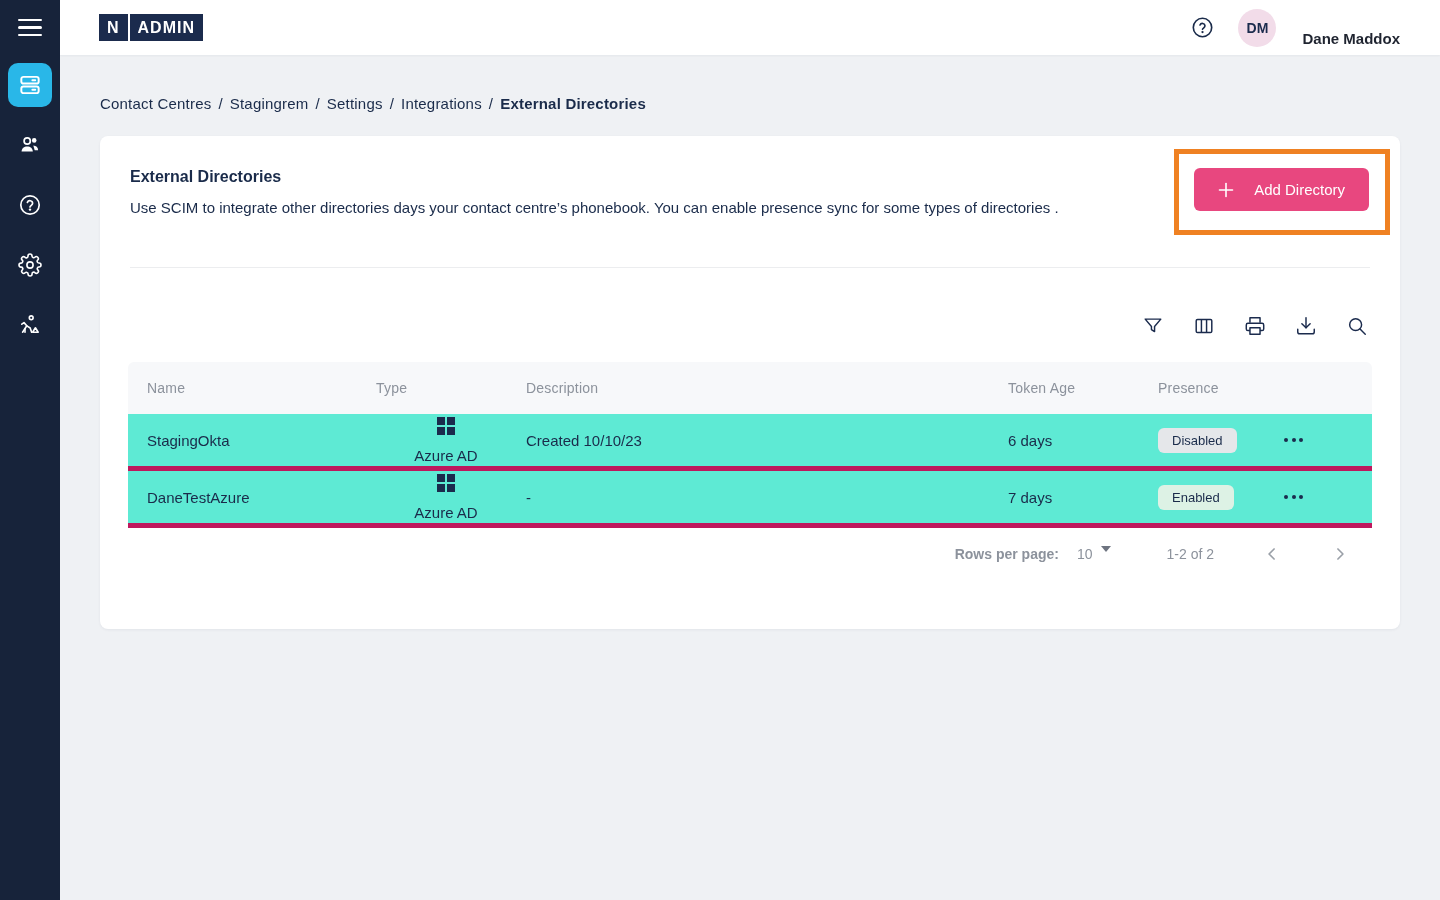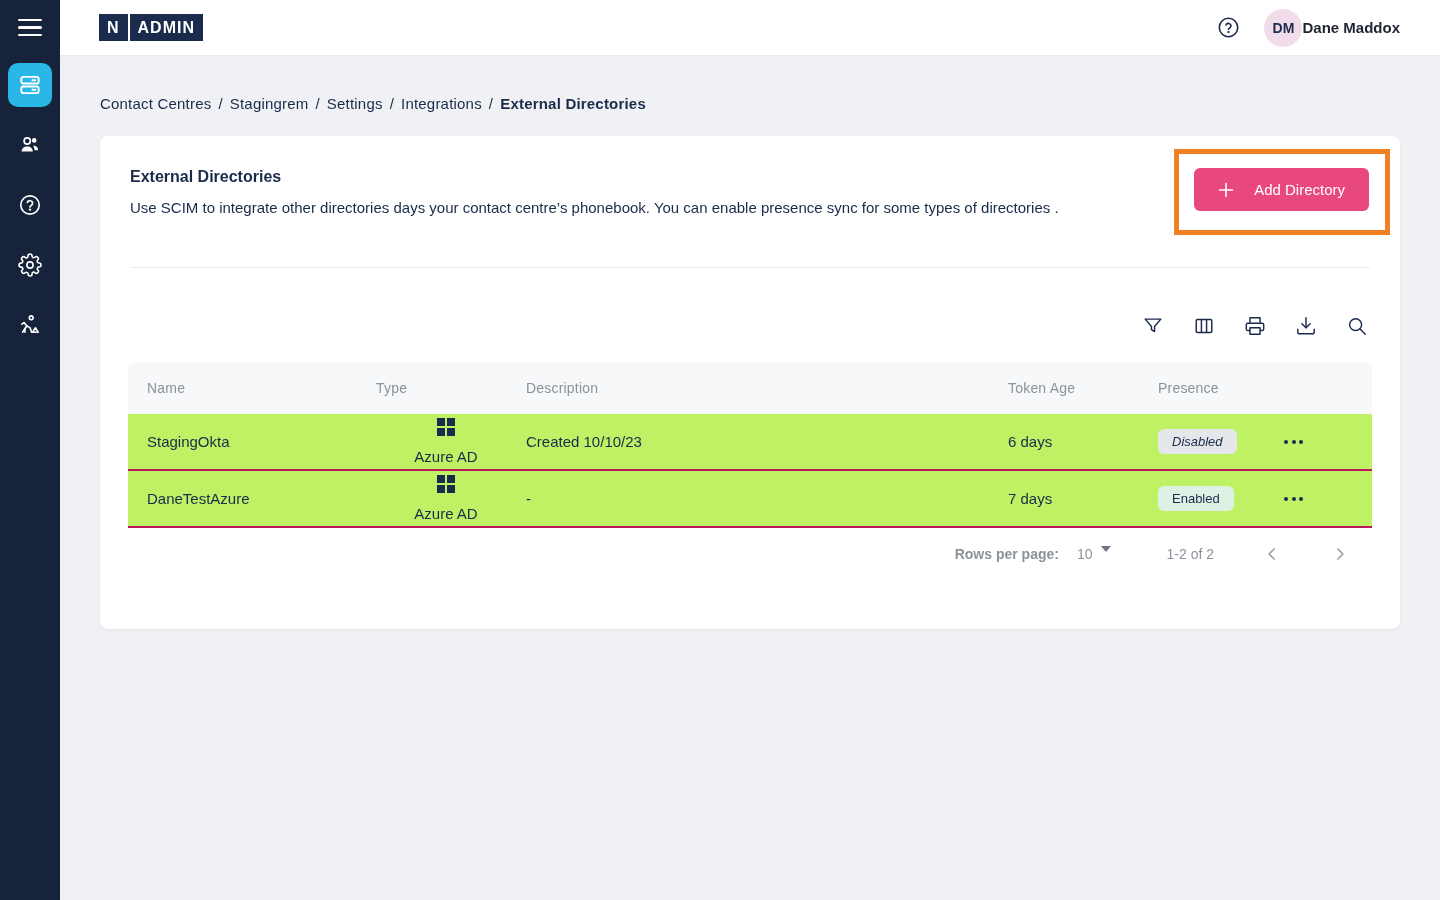--- a/index.html
+++ b/index.html
@@ -39,21 +39,21 @@
     padding:0 40px 0 39px; box-shadow:0 1px 2px rgba(20,30,60,.05); z-index:10;
   }
   .logo { display:flex; gap:2px; cursor:pointer; }
   .logo-box {
     background:#1B2B4D; color:#fff; font-weight:bold; font-size:16px;
     letter-spacing:1px; height:27px; display:flex; align-items:center; padding:0 8px;
   }
   .topbar-right { display:flex; align-items:center; gap:24px; }
   .help-btn { width:23px; height:23px; color:#1A2B4A; cursor:pointer; }
   .help-btn svg { width:100%; height:100%; }
-  .user-chip { display:flex; align-items:center; gap:0; cursor:pointer; }
+  .user-chip { display:flex; align-items:flex-end; gap:26px; cursor:pointer; }
   .avatar {
     width:38px; height:38px; border-radius:50%; background:#F2DCE9;
     display:flex; align-items:center; justify-content:center;
     font-weight:bold; font-size:14px; color:#1B2B4D;
   }
   .user-name { font-size:15px; font-weight:bold; color:#1F2430; }
 
   
   .content { position:absolute; left:60px; right:0; top:55px; bottom:0; background:#EFF1F4; }
   .breadcrumb {
@@ -96,34 +96,34 @@
   .table-wrap { margin:0 28px; }
   .trow {
     display:grid;
     grid-template-columns:248px 150px 482px 150px 126px 1fr;
     align-items:center;
   }
   .thead {
     background:#F7F8FA; height:52px; border-radius:6px 6px 0 0;
     font-size:14px; color:#8C929C; letter-spacing:.2px;
   }
-  .tbody-row { height:57px; border-bottom:2px solid #be185d; background:#bef264; font-size:15px; }
+  .tbody-row { height:57px; border-bottom:5px solid #be185d; background:#5eead4; font-size:15px; }
   .cell { padding-right:10px; }
   .cell:first-child { padding-left:19px; }
   .type-cell { display:flex; align-items:center; gap:12px;flex-direction:column; }
   .azure-logo {
     width:18px; height:18px; display:grid; gap:2px;
     grid-template-columns:1fr 1fr; grid-template-rows:1fr 1fr; flex:0 0 auto;
   }
   .azure-logo i { background:#1B2B4D; }
   .pill {
     display:inline-block; padding:5px 14px; border-radius:6px;
     font-size:13px; color:#1A2B4A;
   }
-  .pill-disabled { background:#E5E7EA;font-style:italic; }
+  .pill-disabled { background:#E5E7EA; }
   .pill-enabled { background:#DDF2E5; }
   .row-menu { display:flex; gap:3.5px; align-items:center; cursor:pointer; width:26px; padding:6px 0; }
   .row-menu i { width:4px; height:4px; border-radius:50%; background:#1B2B4D; }
 
   
   .pagination {
     height:52px; display:flex; align-items:center; justify-content:flex-end;
     font-size:14px; color:#8C929C; padding-right:22px;
   }
   .rpp-label { margin-right:18px;font-weight:bold; }

